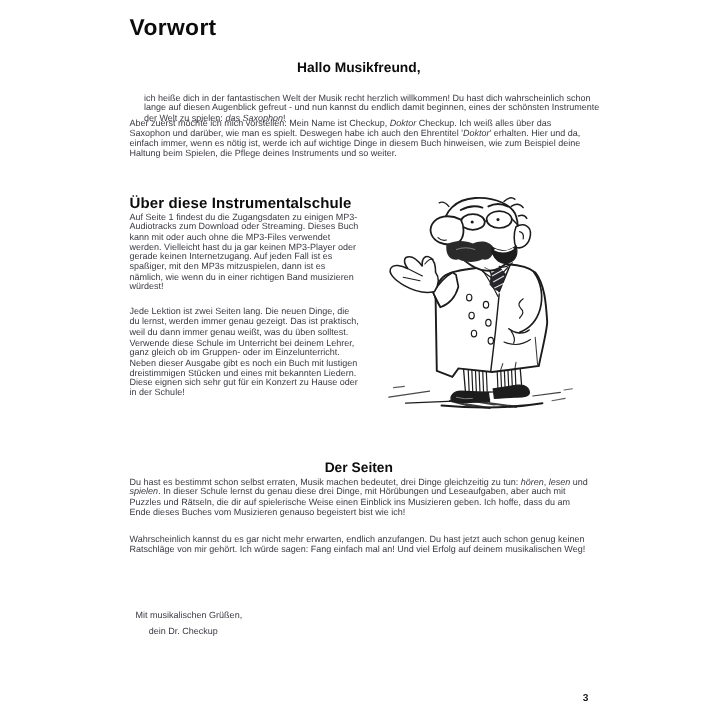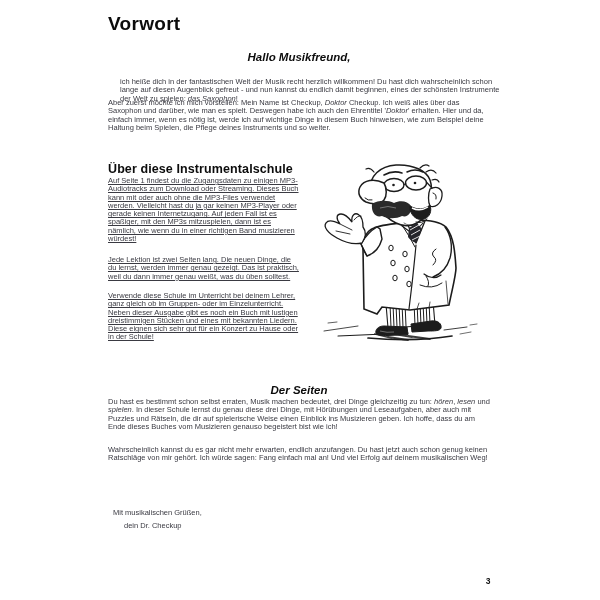--- a/index.html
+++ b/index.html
@@ -7,52 +7,52 @@
     width:600px;height:600px;background:#ffffff;position:relative;
     font-family:"Liberation Sans", sans-serif;color:#3a3a42;overflow:hidden;
   }
   .abs{position:absolute;}
   .page-title{
     left:108px;top:13px;width:382px;text-align:left;
     font-size:19px;font-weight:bold;color:#0c0c0c;letter-spacing:.3px;
   }
   .h-center{
     left:108px;width:382px;text-align:center;
-    font-size:11.5px;font-weight:bold;color:#0c0c0c;font-style:italic;
+    font-size:11.5px;font-weight:bold;color:#0c0c0c;
   }
   .h-left{
     left:108px;width:382px;text-align:left;
     font-size:12.5px;font-weight:bold;color:#0c0c0c;letter-spacing:.1px;
   }
   .body-text{
     left:108px;width:382px;
     font-size:7.5px;line-height:8.3px;color:#3a3a42;
   }
-  .col{width:192px;text-decoration:underline;}
+  .col{width:192px;}
   .body-text i{font-style:italic;}
   .page-num{
     left:478px;top:576px;width:20px;text-align:center;
     font-size:8.5px;font-weight:bold;color:#111;
   }
   svg *{vector-effect:non-scaling-stroke;}
   .ink{stroke:#1c1c1c;fill:none;stroke-linecap:round;stroke-linejoin:round;}
 </style>
 </head>
 <body>
 
 <div class="abs page-title">Vorwort</div>
 
 <div class="abs h-center" style="top:51px">Hallo Musikfreund,</div>
 <p class="abs body-text" style="top:66px;margin:12px"><span>ich heiße dich in der fantastischen Welt der Musik recht herzlich willkommen! Du hast dich wahrscheinlich schon lange auf diesen Augenblick gefreut - und nun kannst du endlich damit beginnen, eines der schönsten Instrumente der Welt zu spielen: </span><i>das Saxophon</i><span>!</span></p>
 <p class="abs body-text" style="top:99px;margin:0"><span>Aber zuerst möchte ich mich vorstellen: Mein Name ist Checkup, </span><i>Doktor</i><span> Checkup. Ich weiß alles über das Saxophon und darüber, wie man es spielt. Deswegen habe ich auch den Ehrentitel '</span><i>Doktor</i><span>' erhalten. Hier und da, einfach immer, wenn es nötig ist, werde ich auf wichtige Dinge in diesem Buch hinweisen, wie zum Beispiel deine Haltung beim Spielen, die Pflege deines Instruments und so weiter.</span></p>
 
 <div class="abs h-left" style="top:162px">Über diese Instrumentalschule</div>
 <p class="abs body-text col" style="top:177px;margin:0">Auf Seite 1 findest du die Zugangsdaten zu einigen MP3-Audiotracks zum Download oder Streaming. Dieses Buch kann mit oder auch ohne die MP3-Files verwendet werden. Vielleicht hast du ja gar keinen MP3-Player oder gerade keinen Internetzugang. Auf jeden Fall ist es spaßiger, mit den MP3s mitzuspielen, dann ist es nämlich, wie wenn du in einer richtigen Band musizieren würdest!</p>
 <p class="abs body-text col" style="top:256px;margin:0">Jede Lektion ist zwei Seiten lang. Die neuen Dinge, die du lernst, werden immer genau gezeigt. Das ist praktisch, weil du dann immer genau weißt, was du üben solltest.</p>
-<p class="abs body-text col" style="top:292px;margin:0">Verwende diese Schule im Unterricht bei deinem Lehrer, ganz gleich ob im Gruppen- oder im Einzelunterricht. Neben dieser Ausgabe gibt es noch ein Buch mit lustigen dreistimmigen Stücken und eines mit bekannten Liedern. Diese eignen sich sehr gut für ein Konzert zu Hause oder in der Schule!</p>
+<p class="abs body-text col" style="top:282px;margin:0">Verwende diese Schule im Unterricht bei deinem Lehrer, ganz gleich ob im Gruppen- oder im Einzelunterricht. Neben dieser Ausgabe gibt es noch ein Buch mit lustigen dreistimmigen Stücken und eines mit bekannten Liedern. Diese eignen sich sehr gut für ein Konzert zu Hause oder in der Schule!</p>
 
 <svg class="abs" style="left:320px;top:163px" width="165" height="185" viewBox="0 0 165 185" aria-hidden="true">
 
   <g>
     <path class="ink" stroke-width="1" d="M4,168 L38,163" opacity=".8"></path>
     <path class="ink" stroke-width="1" d="M8,160 l9,-1" opacity=".7"></path>
     <path class="ink" stroke-width="1.1" d="M18,173 L88,170"></path>
     <path class="ink" stroke-width="1.7" d="M48,175 Q95,179 132,173"></path>
     <path class="ink" stroke-width="1" d="M124,167 L147,164" opacity=".85"></path>
     <path class="ink" stroke-width=".9" d="M150,162 l7,-1" opacity=".7"></path>

